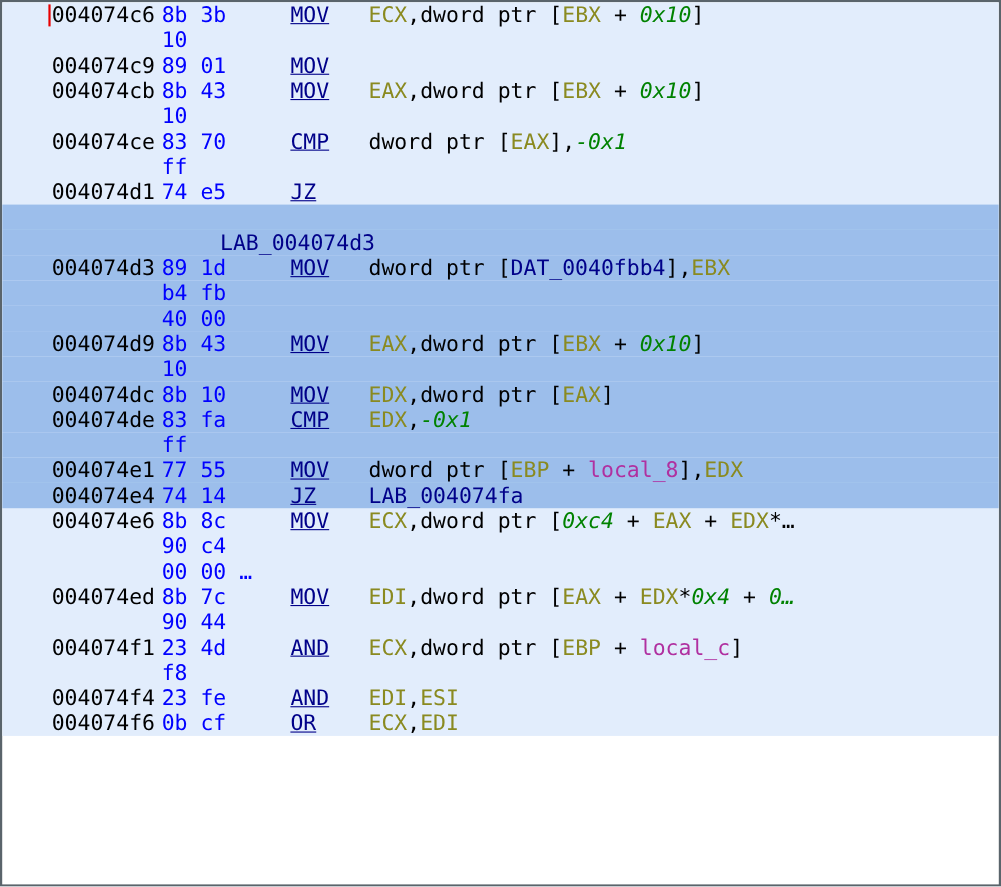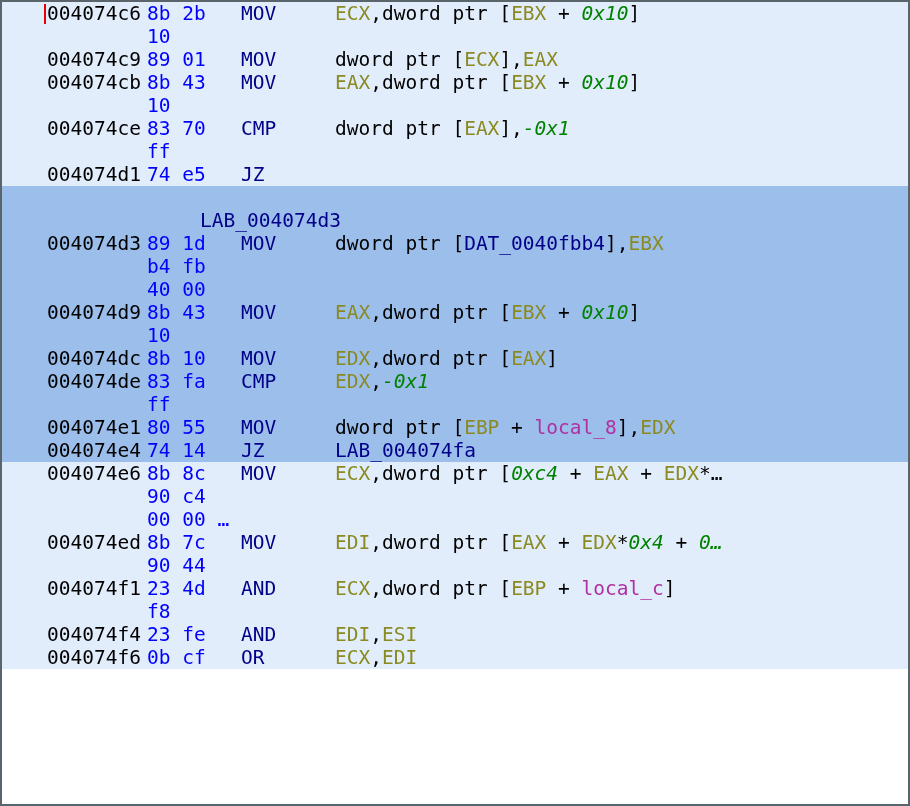--- a/index.html
+++ b/index.html
@@ -19,59 +19,59 @@
   }
   .row{
     position:relative;
     height:23px;line-height:23px;
     white-space:pre;
   }
   .row.selected{background:var(--bg-selected);}
   .f{position:absolute;top:0;height:23px;}
   .f-addr{left:45px;color:var(--addr);}
   .f-bytes{left:145px;color:var(--bytes);}
-  .f-mn{left:239px;color:var(--mnemonic);}
+  .f-mn{left:262px;color:var(--mnemonic);text-decoration:underline;}
   .f-ops{left:333px;color:#000;}
   .f-label{left:198px;color:var(--label);}
   .tk-reg{color:var(--reg);text-align:right;}
   .tk-const{color:var(--const);font-style:italic;}
   .tk-label{color:var(--label);}
   .tk-var{color:var(--var);}
   .tk-plain{color:#000;}
   .cursor-caret{
     position:absolute;
     left:42px;top:2px;width:2px;height:20px;
     background:var(--cursor);
     z-index:5;
   }
 </style>
 </head>
 <body>
 
 <div class="panel">
   <div class="listing" id="listing">
-      <div class="row"><span class="f f-addr">004074c6</span><span class="f f-bytes">8b 2b</span><span class="f f-mn">MOV</span><span class="f f-ops"><span class="tk-reg">ECX</span><span class="tk-plain">,dword ptr [</span><span class="tk-reg">EBX</span><span class="tk-plain"> + </span><span class="tk-const">0x10</span><span class="tk-plain">]</span></span></div>
+      <div class="row"><span class="f f-addr">004074c6</span><span class="f f-bytes">8b 3b</span><span class="f f-mn">MOV</span><span class="f f-ops"><span class="tk-reg">ECX</span><span class="tk-plain">,dword ptr [</span><span class="tk-reg">EBX</span><span class="tk-plain"> + </span><span class="tk-const">0x10</span><span class="tk-plain">]</span></span></div>
       <div class="row"><span class="f f-bytes">10</span></div>
-      <div class="row"><span class="f f-addr">004074c9</span><span class="f f-bytes">89 01</span><span class="f f-mn">MOV</span><span class="f f-ops"><span class="tk-plain">dword ptr [</span><span class="tk-reg">ECX</span><span class="tk-plain">],</span><span class="tk-reg">EAX</span></span></div>
+      <div class="row"><span class="f f-addr">004074c9</span><span class="f f-bytes">89 01</span><span class="f f-mn">MOV</span></div>
       <div class="row"><span class="f f-addr">004074cb</span><span class="f f-bytes">8b 43</span><span class="f f-mn">MOV</span><span class="f f-ops"><span class="tk-reg">EAX</span><span class="tk-plain">,dword ptr [</span><span class="tk-reg">EBX</span><span class="tk-plain"> + </span><span class="tk-const">0x10</span><span class="tk-plain">]</span></span></div>
       <div class="row"><span class="f f-bytes">10</span></div>
       <div class="row"><span class="f f-addr">004074ce</span><span class="f f-bytes">83 70</span><span class="f f-mn">CMP</span><span class="f f-ops"><span class="tk-plain">dword ptr [</span><span class="tk-reg">EAX</span><span class="tk-plain">],</span><span class="tk-const">-0x1</span></span></div>
       <div class="row"><span class="f f-bytes">ff</span></div>
       <div class="row"><span class="f f-addr">004074d1</span><span class="f f-bytes">74 e5</span><span class="f f-mn">JZ</span></div>
       <div class="row selected"></div>
       <div class="row selected"><span class="f f-label">LAB_004074d3</span></div>
       <div class="row selected"><span class="f f-addr">004074d3</span><span class="f f-bytes">89 1d</span><span class="f f-mn">MOV</span><span class="f f-ops"><span class="tk-plain">dword ptr [</span><span class="tk-label">DAT_0040fbb4</span><span class="tk-plain">],</span><span class="tk-reg">EBX</span></span></div>
       <div class="row selected"><span class="f f-bytes">b4 fb</span></div>
       <div class="row selected"><span class="f f-bytes">40 00</span></div>
       <div class="row selected"><span class="f f-addr">004074d9</span><span class="f f-bytes">8b 43</span><span class="f f-mn">MOV</span><span class="f f-ops"><span class="tk-reg">EAX</span><span class="tk-plain">,dword ptr [</span><span class="tk-reg">EBX</span><span class="tk-plain"> + </span><span class="tk-const">0x10</span><span class="tk-plain">]</span></span></div>
       <div class="row selected"><span class="f f-bytes">10</span></div>
       <div class="row selected"><span class="f f-addr">004074dc</span><span class="f f-bytes">8b 10</span><span class="f f-mn">MOV</span><span class="f f-ops"><span class="tk-reg">EDX</span><span class="tk-plain">,dword ptr [</span><span class="tk-reg">EAX</span><span class="tk-plain">]</span></span></div>
       <div class="row selected"><span class="f f-addr">004074de</span><span class="f f-bytes">83 fa</span><span class="f f-mn">CMP</span><span class="f f-ops"><span class="tk-reg">EDX</span><span class="tk-plain">,</span><span class="tk-const">-0x1</span></span></div>
       <div class="row selected"><span class="f f-bytes">ff</span></div>
-      <div class="row selected"><span class="f f-addr">004074e1</span><span class="f f-bytes">80 55</span><span class="f f-mn">MOV</span><span class="f f-ops"><span class="tk-plain">dword ptr [</span><span class="tk-reg">EBP</span><span class="tk-plain"> + </span><span class="tk-var">local_8</span><span class="tk-plain">],</span><span class="tk-reg">EDX</span></span></div>
+      <div class="row selected"><span class="f f-addr">004074e1</span><span class="f f-bytes">77 55</span><span class="f f-mn">MOV</span><span class="f f-ops"><span class="tk-plain">dword ptr [</span><span class="tk-reg">EBP</span><span class="tk-plain"> + </span><span class="tk-var">local_8</span><span class="tk-plain">],</span><span class="tk-reg">EDX</span></span></div>
       <div class="row selected"><span class="f f-addr">004074e4</span><span class="f f-bytes">74 14</span><span class="f f-mn">JZ</span><span class="f f-ops"><span class="tk-label">LAB_004074fa</span></span></div>
       <div class="row"><span class="f f-addr">004074e6</span><span class="f f-bytes">8b 8c</span><span class="f f-mn">MOV</span><span class="f f-ops"><span class="tk-reg">ECX</span><span class="tk-plain">,dword ptr [</span><span class="tk-const">0xc4</span><span class="tk-plain"> + </span><span class="tk-reg">EAX</span><span class="tk-plain"> + </span><span class="tk-reg">EDX</span><span class="tk-plain">*…</span></span></div>
       <div class="row"><span class="f f-bytes">90 c4</span></div>
       <div class="row"><span class="f f-bytes">00 00 …</span></div>
       <div class="row"><span class="f f-addr">004074ed</span><span class="f f-bytes">8b 7c</span><span class="f f-mn">MOV</span><span class="f f-ops"><span class="tk-reg">EDI</span><span class="tk-plain">,dword ptr [</span><span class="tk-reg">EAX</span><span class="tk-plain"> + </span><span class="tk-reg">EDX</span><span class="tk-plain">*</span><span class="tk-const">0x4</span><span class="tk-plain"> + </span><span class="tk-const">0…</span></span></div>
       <div class="row"><span class="f f-bytes">90 44</span></div>
       <div class="row"><span class="f f-addr">004074f1</span><span class="f f-bytes">23 4d</span><span class="f f-mn">AND</span><span class="f f-ops"><span class="tk-reg">ECX</span><span class="tk-plain">,dword ptr [</span><span class="tk-reg">EBP</span><span class="tk-plain"> + </span><span class="tk-var">local_c</span><span class="tk-plain">]</span></span></div>
       <div class="row"><span class="f f-bytes">f8</span></div>
       <div class="row"><span class="f f-addr">004074f4</span><span class="f f-bytes">23 fe</span><span class="f f-mn">AND</span><span class="f f-ops"><span class="tk-reg">EDI</span><span class="tk-plain">,</span><span class="tk-reg">ESI</span></span></div>
       <div class="row"><span class="f f-addr">004074f6</span><span class="f f-bytes">0b cf</span><span class="f f-mn">OR</span><span class="f f-ops"><span class="tk-reg">ECX</span><span class="tk-plain">,</span><span class="tk-reg">EDI</span></span></div>

